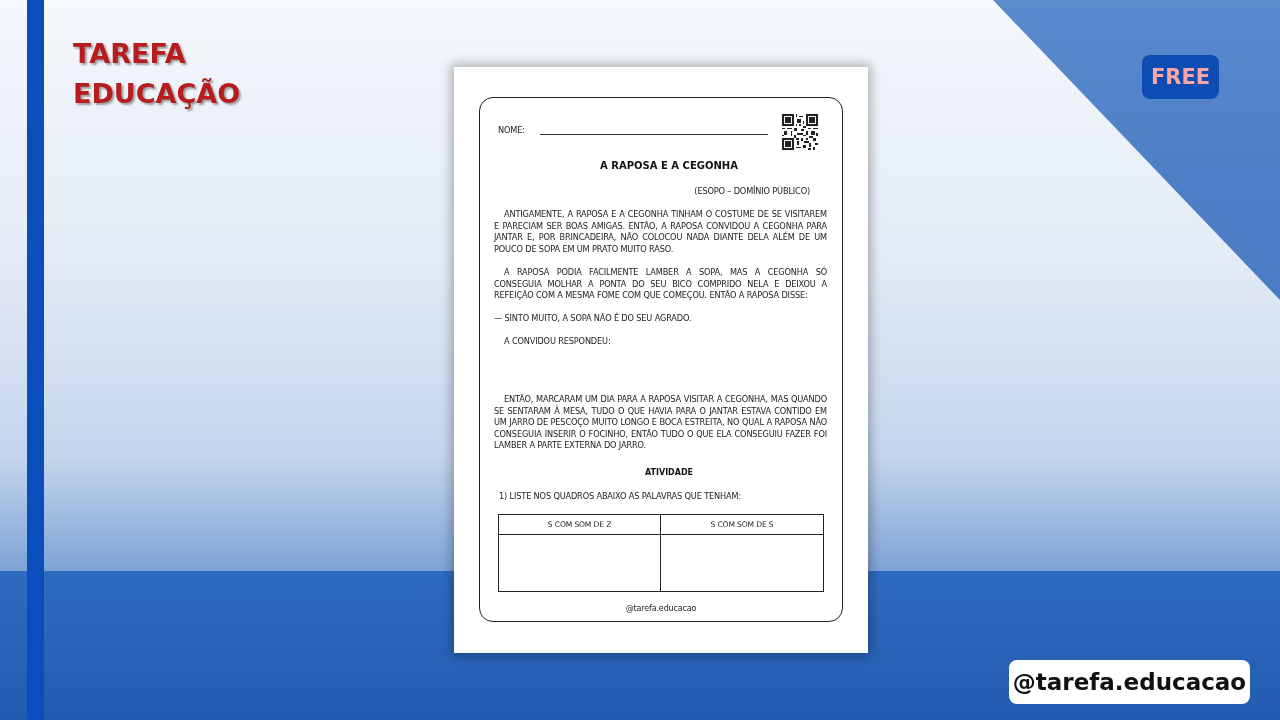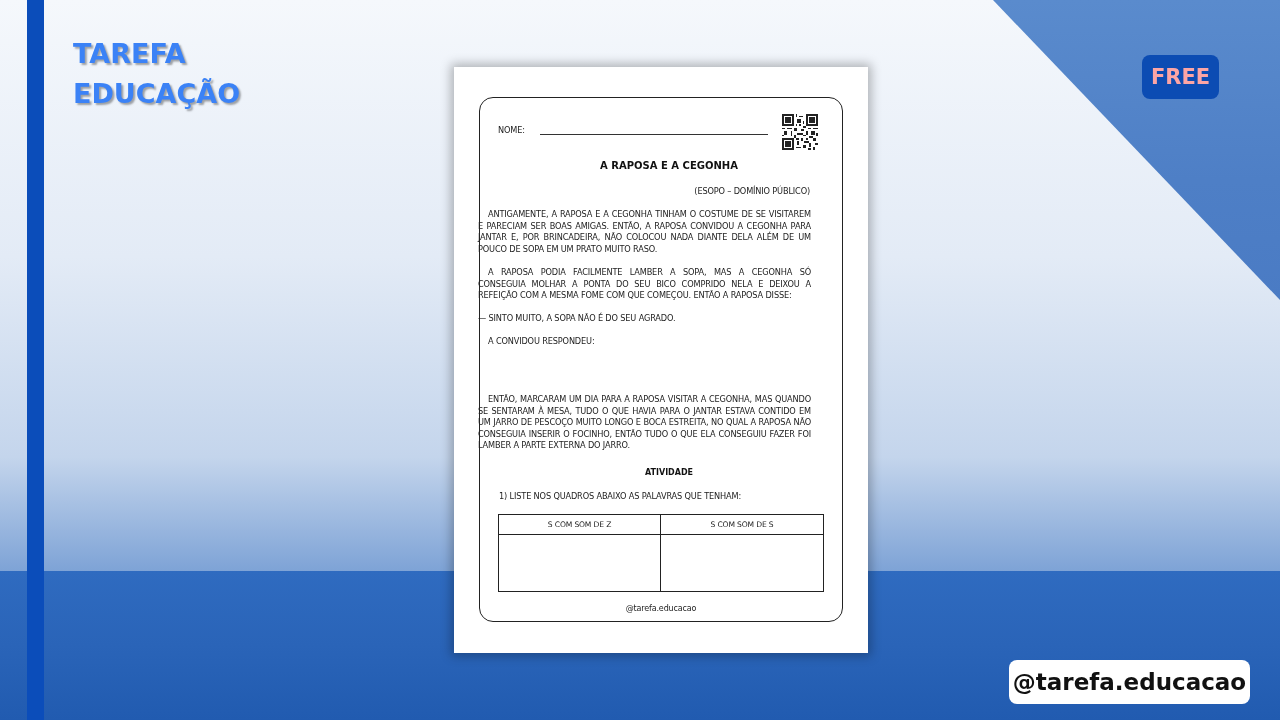--- a/index.html
+++ b/index.html
@@ -23,21 +23,21 @@
     clip-path: polygon(0 0, 100% 0, 100% 100%);
   }
   .left-bar {
     position: absolute; left: 27px; top: 0; width: 17px; height: 720px;
     background: #0b4dba;
   }
   .brand {
     position: absolute; left: 73px; top: 34px;
     font-family: "DejaVu Sans", sans-serif;
     font-weight: bold; font-size: 27px; line-height: 40px;
-    color: #3b82f6;
+    color: #b91c1c;
     text-shadow: 2px 2px 2px rgba(0,0,0,0.35);
     letter-spacing: 0px;
   }
   .free-badge {
     position: absolute; left: 1142px; top: 55px; width: 77px; height: 44px;
     background: #0c4cb3; border-radius: 8px;
     color: #fca5a5; font-family: "DejaVu Sans", sans-serif; font-weight: bold;
     font-size: 21px; display: flex; align-items: center; justify-content: center;
   }
   .handle-badge {
@@ -70,21 +70,21 @@
     position: absolute; left: 328px; top: 47px; width: 36px; height: 36px;
   }
   .title {
     position: absolute; left: 0; top: 93px; width: 414px; text-align: center;
     font-family: "DejaVu Sans", sans-serif; font-weight: bold; font-size: 10px; color: #111; margin-left: 8px;
   }
   .source {
     position: absolute; right: 58px; top: 119px;
   }
   .para {
-    position: absolute; left: 24px; width: 333px;
+    position: absolute; left: 40px; width: 333px;
     text-align: justify; line-height: 11.6px;
   }
   .indent { text-indent: 10px; }
   .atividade {
     position: absolute; left: 0; top: 401px; width: 414px; text-align: center;
     font-family: "DejaVu Sans", sans-serif; font-weight: bold; font-size: 8px; color: #111; padding-left: 16px;
   }
   .question { position: absolute; left: 45px; top: 424px; }
   .table {
     position: absolute; left: 44px; top: 447px; width: 326px; height: 78px;

